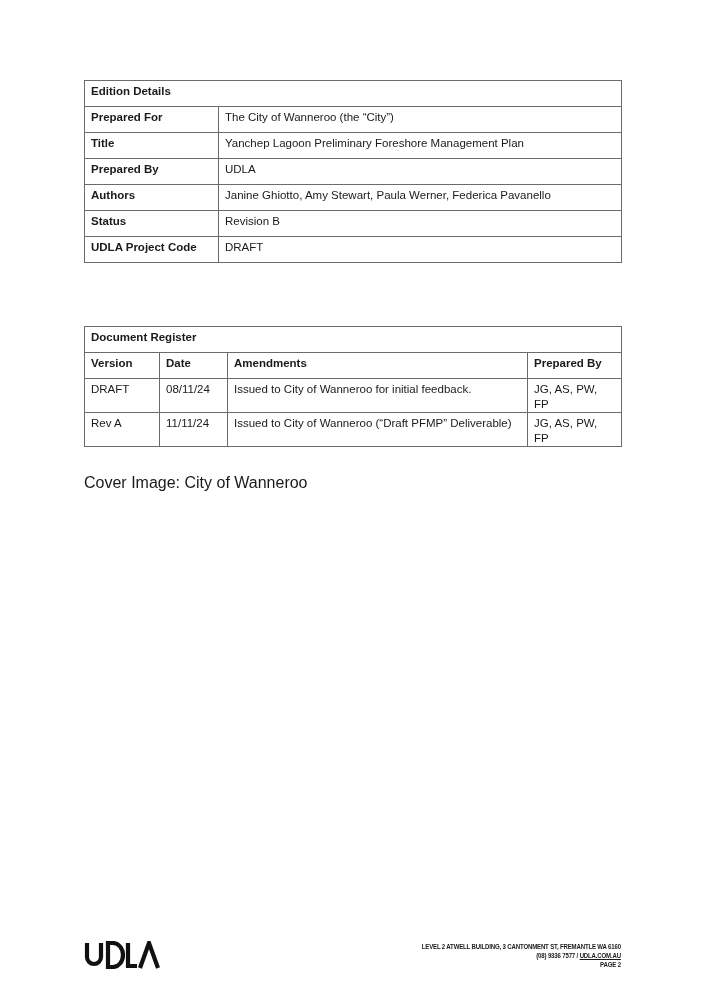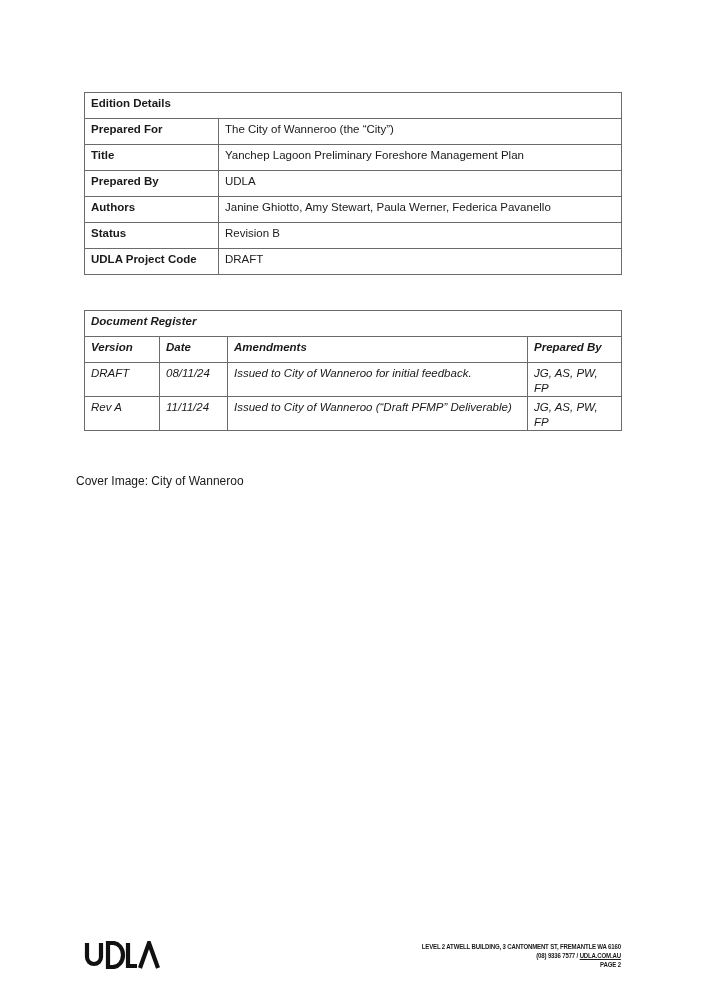--- a/index.html
+++ b/index.html
@@ -9,23 +9,23 @@
     }
     table.doc-table {
       position: absolute; left: 84px; width: 538px;
       border-collapse: collapse; table-layout: fixed;
     }
     table.doc-table td {
       border: 1px solid #6b6b6b; padding: 0 6px; height: 26px; vertical-align: top;
       padding-top: 3px; box-sizing: border-box; line-height: 15px;
     }
     table.doc-table td.bold { font-weight: bold; }
-    #edition { top: 92px; }
-    #register { top: 310px; font-style: italic; }
-    .caption { position: absolute; left: 76px; top: 474px; font-size: 12px; }
+    #edition { top: 80px; }
+    #register { top: 326px; }
+    .caption { position: absolute; left: 84px; top: 474px; font-size: 16px; }
     .logo { position: absolute; left: 84px; top: 941px; }
     .footer-addr {
       position: absolute; right: 84px; top: 942px; text-align: right;
       font-family: "Liberation Sans", sans-serif; font-weight: bold;
       font-size: 7.4px; line-height: 9px; letter-spacing: -0.2px; transform: scaleX(0.82); transform-origin: right top;
     }
     .footer-addr .link { text-decoration: underline; }
   </style>
 </head>
 <body>

